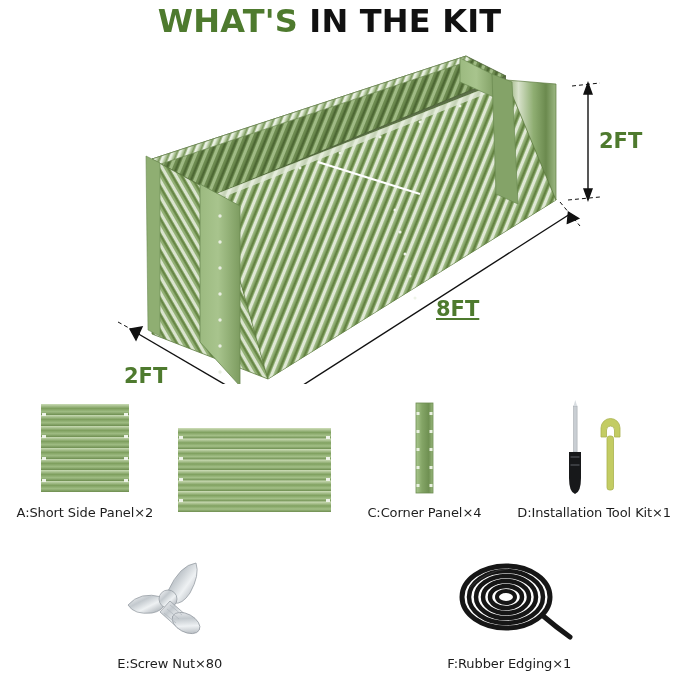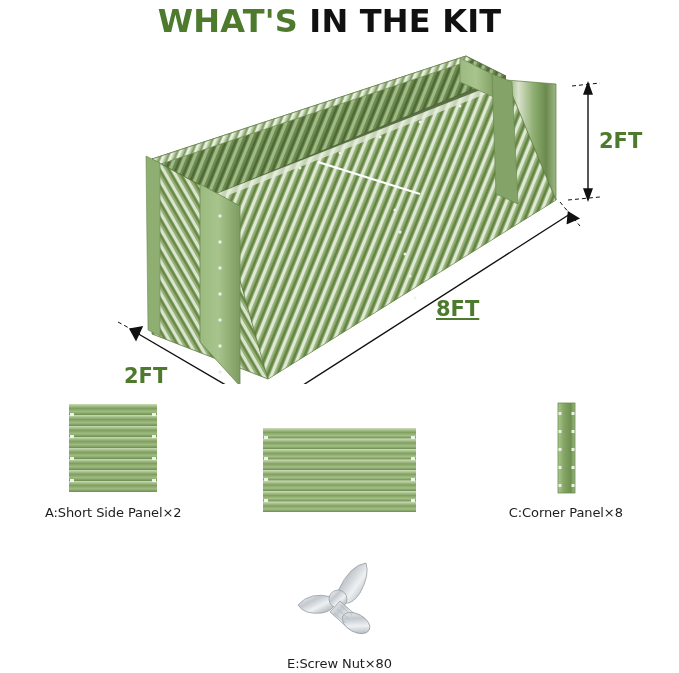--- a/index.html
+++ b/index.html
@@ -317,23 +317,43 @@
             <rect x="35.5" y="32" width="3" height="3"></rect>
           <rect x="22.5" y="50" width="3" height="3"></rect>
             <rect x="35.5" y="50" width="3" height="3"></rect>
           <rect x="22.5" y="68" width="3" height="3"></rect>
             <rect x="35.5" y="68" width="3" height="3"></rect>
           <rect x="22.5" y="86" width="3" height="3"></rect>
             <rect x="35.5" y="86" width="3" height="3"></rect>
         </g>
       </svg>
     </div>
-    <div class="part-label">C:Corner Panel×8</div>
-  </div>
-
+    <div class="part-label">C:Corner Panel×4</div>
+  </div>
+
+  <div class="part-cell">
+    <div class="part-art">
+      <svg width="110" height="100" viewBox="0 0 110 100">
+
+        <g>
+          <rect x="34.5" y="8" width="3.6" height="46" fill="#c9ced3" stroke="#9aa0a6" stroke-width="0.5"></rect>
+          <polygon points="34.5,8 38.1,8 36.3,2" fill="#d8dde1"></polygon>
+          <path d="M30 54 h12 v26 q0 14 -6 16 q-6 -2 -6 -16 z" fill="#17181a"></path>
+          <rect x="31.5" y="58" width="9" height="2" fill="#3a3c40"></rect>
+          <rect x="31.5" y="66" width="9" height="2" fill="#3a3c40"></rect>
+        </g>
+
+        <g>
+          <path d="M62 30 a9.5 9.5 0 0 1 19 0 l0 9 l-5.5 0 l0 -7 a4 4 0 0 0 -8 0 l0 7 l-5.5 0 z" fill="#c3cc63" stroke="#a9b24f" stroke-width="0.8"></path>
+          <rect x="68" y="38" width="6.5" height="54" rx="2.5" fill="#c3cc63" stroke="#a9b24f" stroke-width="0.8"></rect>
+        </g>
+      </svg>
+    </div>
+    <div class="part-label">D:Installation Tool Kit×1</div>
+  </div>
 </div>
 
 <div class="parts-row" id="row-2">
 
   <div class="part-cell">
     <div class="part-art">
       <svg width="120" height="100" viewBox="0 0 120 100">
         <defs>
           <linearGradient id="chrome" x1="0" y1="0" x2="1" y2="1">
             <stop offset="0%" stop-color="#fdfdfe"></stop>
@@ -357,15 +377,34 @@
         <g stroke="#b4bac0" stroke-width="0.8">
           <line x1="60" y1="56" x2="72" y2="66"></line>
           <line x1="57" y1="60" x2="69" y2="70"></line>
           <line x1="54" y1="64" x2="66" y2="74"></line>
         </g>
       </svg>
     </div>
     <div class="part-label">E:Screw Nut×80</div>
   </div>
 
+  <div class="part-cell">
+    <div class="part-art">
+      <svg width="130" height="100" viewBox="0 0 130 100">
+        <g fill="none" stroke="#161616">
+          <ellipse cx="62" cy="48" rx="44" ry="31" stroke-width="5"></ellipse>
+          <ellipse cx="62" cy="48" rx="37" ry="26" stroke-width="4.5"></ellipse>
+          <ellipse cx="62" cy="48" rx="30" ry="21" stroke-width="4.5"></ellipse>
+          <ellipse cx="62" cy="48" rx="23" ry="16" stroke-width="4.5"></ellipse>
+          <ellipse cx="62" cy="48" rx="16" ry="11" stroke-width="4.5"></ellipse>
+          <ellipse cx="62" cy="48" rx="9" ry="6" stroke-width="4"></ellipse>
+        </g>
+        <path d="M98 66 q14 12 28 22" stroke="#161616" stroke-width="5" fill="none" stroke-linecap="round"></path>
+        <g stroke="#454545" stroke-width="0.8" opacity="0.75">
+          <path d="M26 38 q16 -16 38 -18" fill="none"></path>
+        </g>
+      </svg>
+    </div>
+    <div class="part-label">F:Rubber Edging×1</div>
+  </div>
 
 
 </div>
 
 </body></html>

